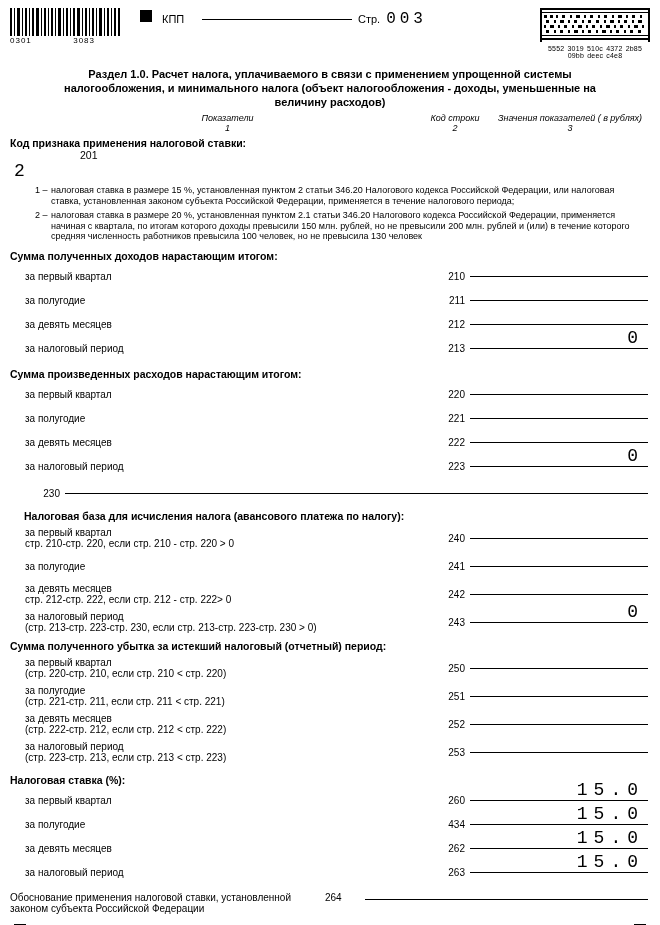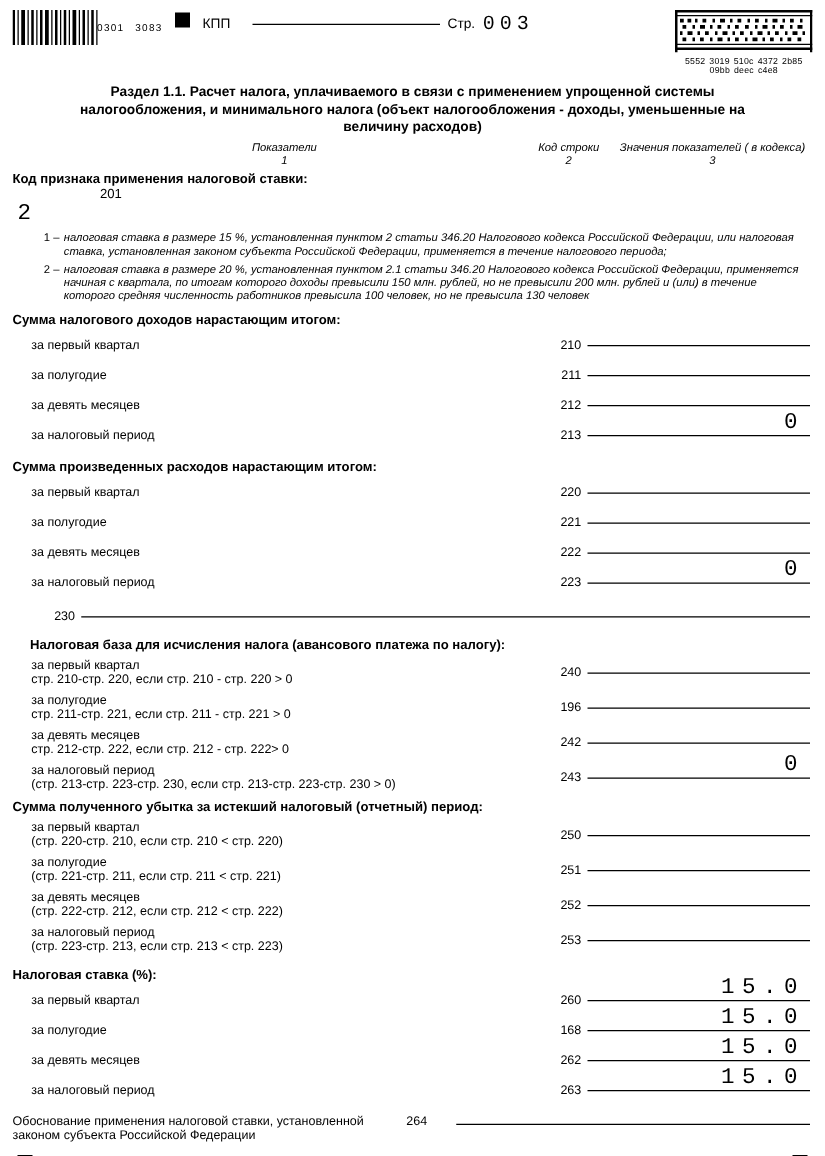--- a/index.html
+++ b/index.html
@@ -12,21 +12,21 @@
     font-size: 10px;
     padding: 8px 10px 20px 10px;
   }
   .top {
     display: flex;
     align-items: flex-start;
     gap: 10px;
     position: relative;
     height: 52px;
   }
-  .bc-left { display:flex; flex-direction:row; align-items:center; width:120px; }
+  .bc-left { display:flex; flex-direction:column; align-items:flex-start; width:120px; }
   .bc-svg { display:block; }
   .bc-nums { font-size:8px; letter-spacing:1px; margin-top:-2px; display:flex; justify-content:space-between; width:85px;}
   .sq { width:12px; height:12px; background:#000; display:inline-block; }
   .fields { flex:1; padding-top:2px; font-size:11px;}
   .fld { display:flex; align-items:center; gap:6px; margin-bottom:4px; }
   .fld-label { min-width:34px; }
   .big-mono { font-family:"Courier New", monospace; font-size:22px; letter-spacing:2px; }
   .mid-mono { font-family:"Courier New", monospace; font-size:16px; letter-spacing:4px; }
   .dash-line { border-bottom:1px solid #000; flex:1; height:0; }
   .bc2d { width:110px; text-align:center;}
@@ -38,21 +38,21 @@
   .col-hdr-3 { width:160px; text-align:center; }
   .col-nums { display:flex; font-style:italic; font-size:9px; margin:0 0 4px 25px;}
   .row-head { display:flex; align-items:flex-start; margin:4px 0;flex-direction:column;}
   .row-head .lbl {font-weight:bold; font-size:10.5px; width:350px;}
   .row-head .code { width:60px; text-align:left; font-size:10.5px; margin-left:70px;}
   .row-head .val {flex:1; text-align:left;}
   .val .mono { font-family:"Courier New", monospace; font-size:18px; letter-spacing:2px; margin-left:4px;}
   .notes { font-size:9px; margin:4px 10px 6px 25px; line-height:1.2;}
   .note-item { display:flex; margin-bottom:3px;}
   .note-item .n { width:16px; }
-  .note-item .t { flex:1;font-style:italic; }
+  .note-item .t { flex:1; }
   .section-title { font-weight:bold; font-size:10.5px; margin:8px 0 2px 0;}
   .row { display:flex; align-items:center; height:24px; margin-left:15px;}
   .row .lbl { width:405px; font-size:10px; }
   .row .lbl .sub { font-size:10px; }
   .row .code { width:35px; text-align:right; font-size:10px; }
   .row .ln { flex:1; border-bottom:1px solid #000; height:0; margin-left:5px; margin-right:2px; position:relative;}
   .row .ln .v { position:absolute; right:4px; bottom:0; font-family:"Courier New",monospace; font-size:18px; letter-spacing:6px;}
   .row-tight { height:28px; }
   .row-tight .lbl { line-height:1.1; }
   .footer-marks { display:flex; justify-content:space-between; margin-top:10px; padding:0 4px;}
@@ -180,26 +180,26 @@
           <rect x="90" y="22" width="3" height="3"></rect>
           <rect x="98" y="22" width="3" height="3"></rect>
         <rect x="0" y="27" width="110" height="1"></rect>
           <rect x="0" y="30" width="110" height="2"></rect>
       </g>
     </svg>
     <div class="bc2d-txt">5552 3019 510c 4372 2b85 09bb deec c4e8</div>
   </div>
 </div>
 
-<div class="title">Раздел 1.1. Расчет налога, уплачиваемого в связи с применением упрощенной системы налогообложения, и минимального налога (объект налогообложения - доходы, уменьшенные на величину расходов)</div>
+<div class="title">Раздел 1.0. Расчет налога, уплачиваемого в связи с применением упрощенной системы налогообложения, и минимального налога (объект налогообложения - доходы, уменьшенные на величину расходов)</div>
 
 <div class="col-hdrs">
   <div class="col-hdr-1">Показатели</div>
   <div class="col-hdr-2">Код строки</div>
-  <div class="col-hdr-3">Значения показателей ( в кодекса)</div>
+  <div class="col-hdr-3">Значения показателей ( в рублях)</div>
 </div>
 <div class="col-nums">
   <div class="col-hdr-1">1</div>
   <div class="col-hdr-2">2</div>
   <div class="col-hdr-3">3</div>
 </div>
 
 <div class="row-head">
   <div class="lbl">Код признака применения налоговой ставки:</div>
   <div class="code"><span>201</span></div>
@@ -210,21 +210,21 @@
   <div class="note-item">
       <div class="n">1 –</div>
       <div class="t">налоговая ставка в размере 15 %, установленная пунктом 2 статьи 346.20 Налогового кодекса Российской Федерации, или налоговая ставка, установленная законом субъекта Российской Федерации, применяется в течение налогового периода;</div>
     </div>
   <div class="note-item">
       <div class="n">2 –</div>
       <div class="t">налоговая ставка в размере 20 %, установленная пунктом 2.1 статьи 346.20 Налогового кодекса Российской Федерации, применяется начиная с квартала, по итогам которого доходы превысили 150 млн. рублей, но не превысили 200 млн. рублей и (или) в течение которого средняя численность работников превысила 100 человек, но не превысила 130 человек</div>
     </div>
 </div>
 
-<div class="section-title">Сумма налогового доходов нарастающим итогом:</div>
+<div class="section-title">Сумма полученных доходов нарастающим итогом:</div>
 <div class="row">
     <div class="lbl">за первый квартал</div>
     <div class="code">210</div>
     <div class="ln">
       <span class="v"></span>
     </div>
   </div>
 <div class="row">
     <div class="lbl">за полугодие</div>
     <div class="code">211</div>
@@ -291,23 +291,22 @@
       <div class="sub">стр. 210-стр. 220, если стр. 210 - стр. 220 &gt; 0</div>
     </div>
     <div class="code">240</div>
     <div class="ln">
       <span class="v"></span>
     </div>
   </div>
 <div class="row row-tight">
     <div class="lbl">
       <div>за полугодие</div>
-      <div class="sub">стр. 211-стр. 221, если стр. 211 - стр. 221 &gt; 0</div>
-    </div>
-    <div class="code">196</div>
+    </div>
+    <div class="code">241</div>
     <div class="ln">
       <span class="v"></span>
     </div>
   </div>
 <div class="row row-tight">
     <div class="lbl">
       <div>за девять месяцев</div>
       <div class="sub">стр. 212-стр. 222, если стр.  212 - стр.  222&gt; 0</div>
     </div>
     <div class="code">242</div>
@@ -371,21 +370,21 @@
 <div class="section-title">Налоговая ставка (%):</div>
 <div class="row">
     <div class="lbl">за первый квартал</div>
     <div class="code">260</div>
     <div class="ln">
       <span class="v">15.0</span>
     </div>
   </div>
 <div class="row">
     <div class="lbl">за полугодие</div>
-    <div class="code">168</div>
+    <div class="code">434</div>
     <div class="ln">
       <span class="v">15.0</span>
     </div>
   </div>
 <div class="row">
     <div class="lbl">за девять месяцев</div>
     <div class="code">262</div>
     <div class="ln">
       <span class="v">15.0</span>
     </div>

